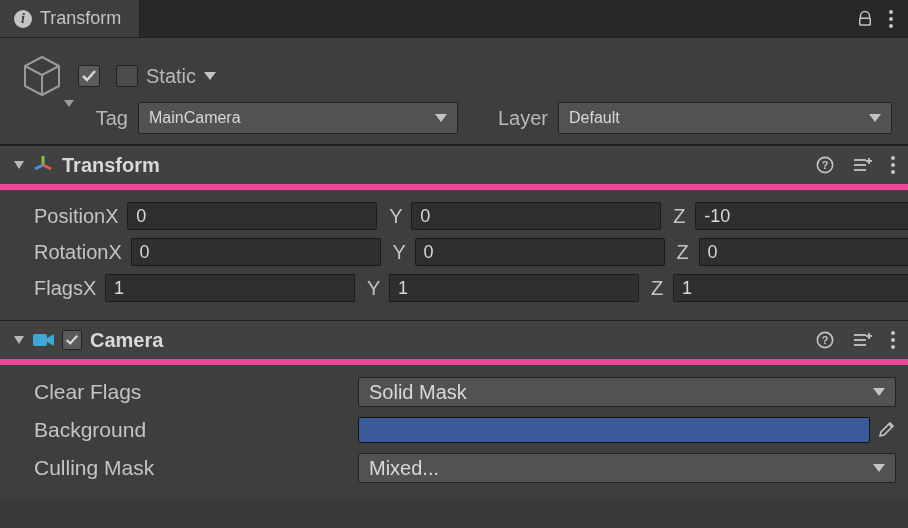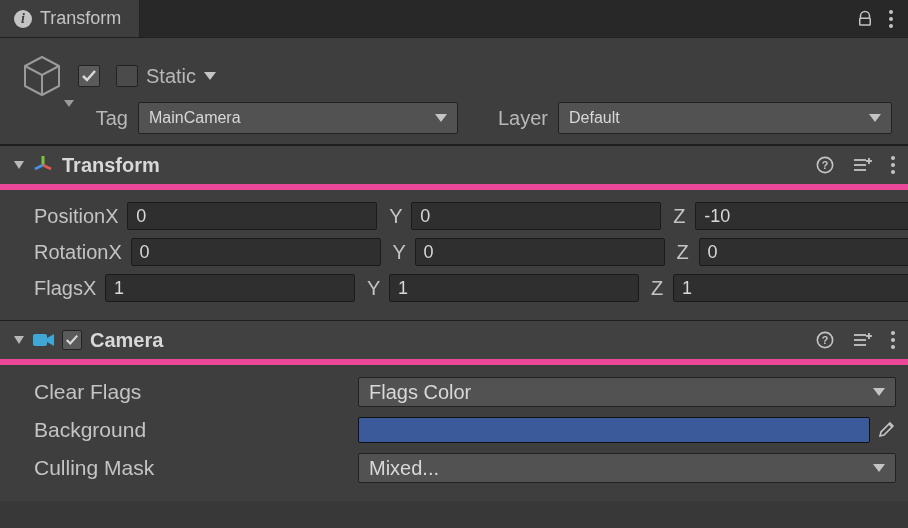--- a/index.html
+++ b/index.html
@@ -262,21 +262,21 @@
             <circle cx="3" cy="17" r="2" fill="#c4c4c4"></circle>
           </svg>
       </span>
     </div>
   </div>
   <div class="cam-props">
     <div class="cam-row">
       <div class="cam-lbl">Clear Flags</div>
       <div class="cam-val">
         <div class="dropdown">
-          <span>Flags Color</span>
+          <span>Solid Mask</span>
           <svg width="12" height="10" viewBox="0 0 12 10">
               <path d="M0 1 L12 1 L6 9 Z" fill="#c4c4c4"></path>
             </svg>
         </div>
       </div>
     </div>
     <div class="cam-row">
       <div class="cam-lbl">Background</div>
       <div class="cam-val">
         <div class="color-field" style="background: rgb(58, 90, 153);"></div>

